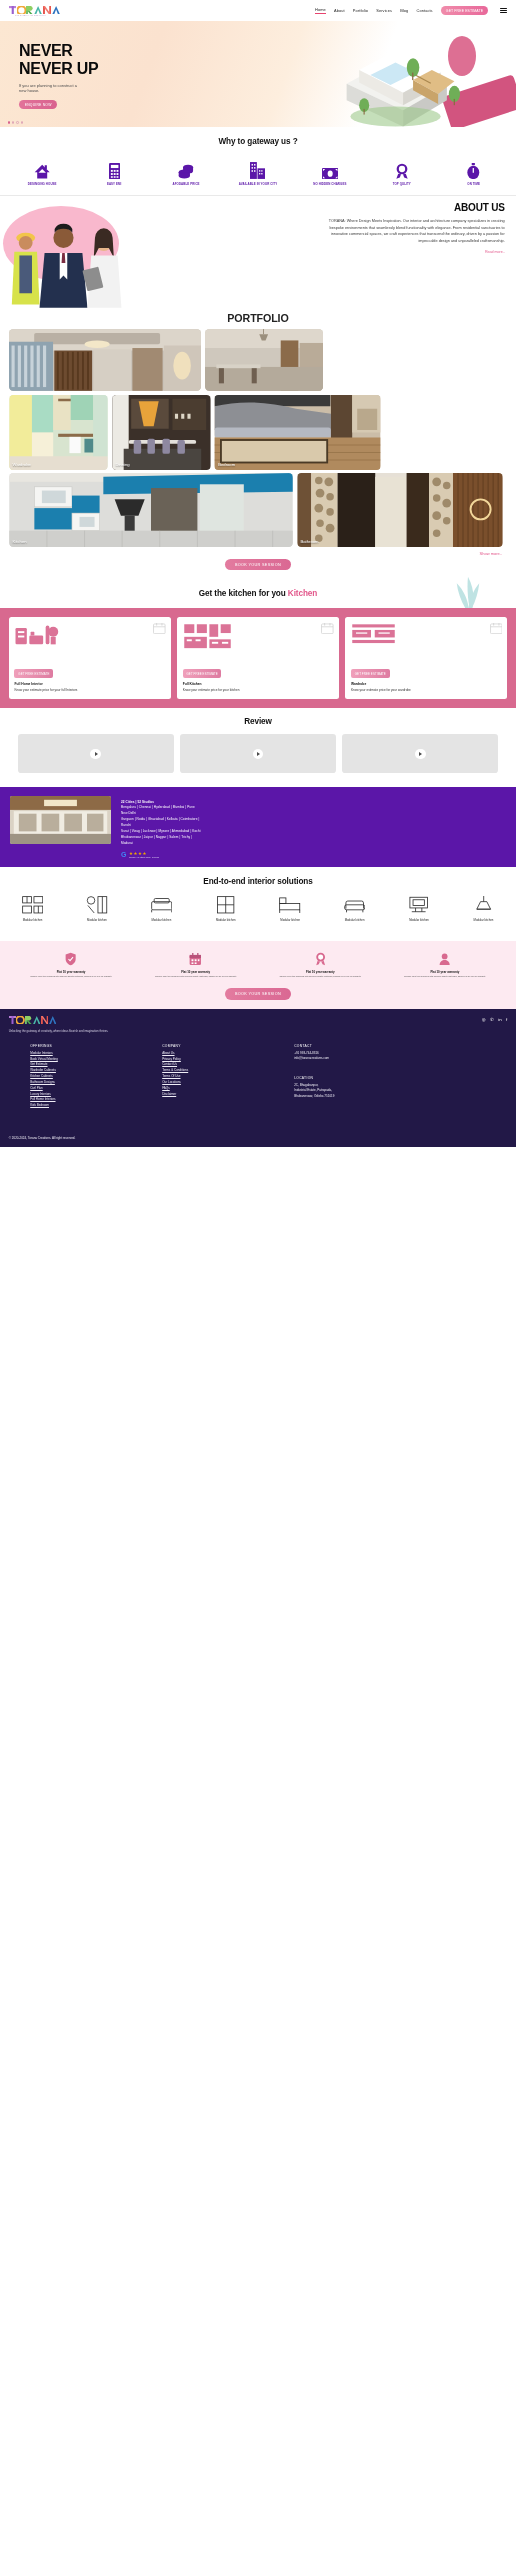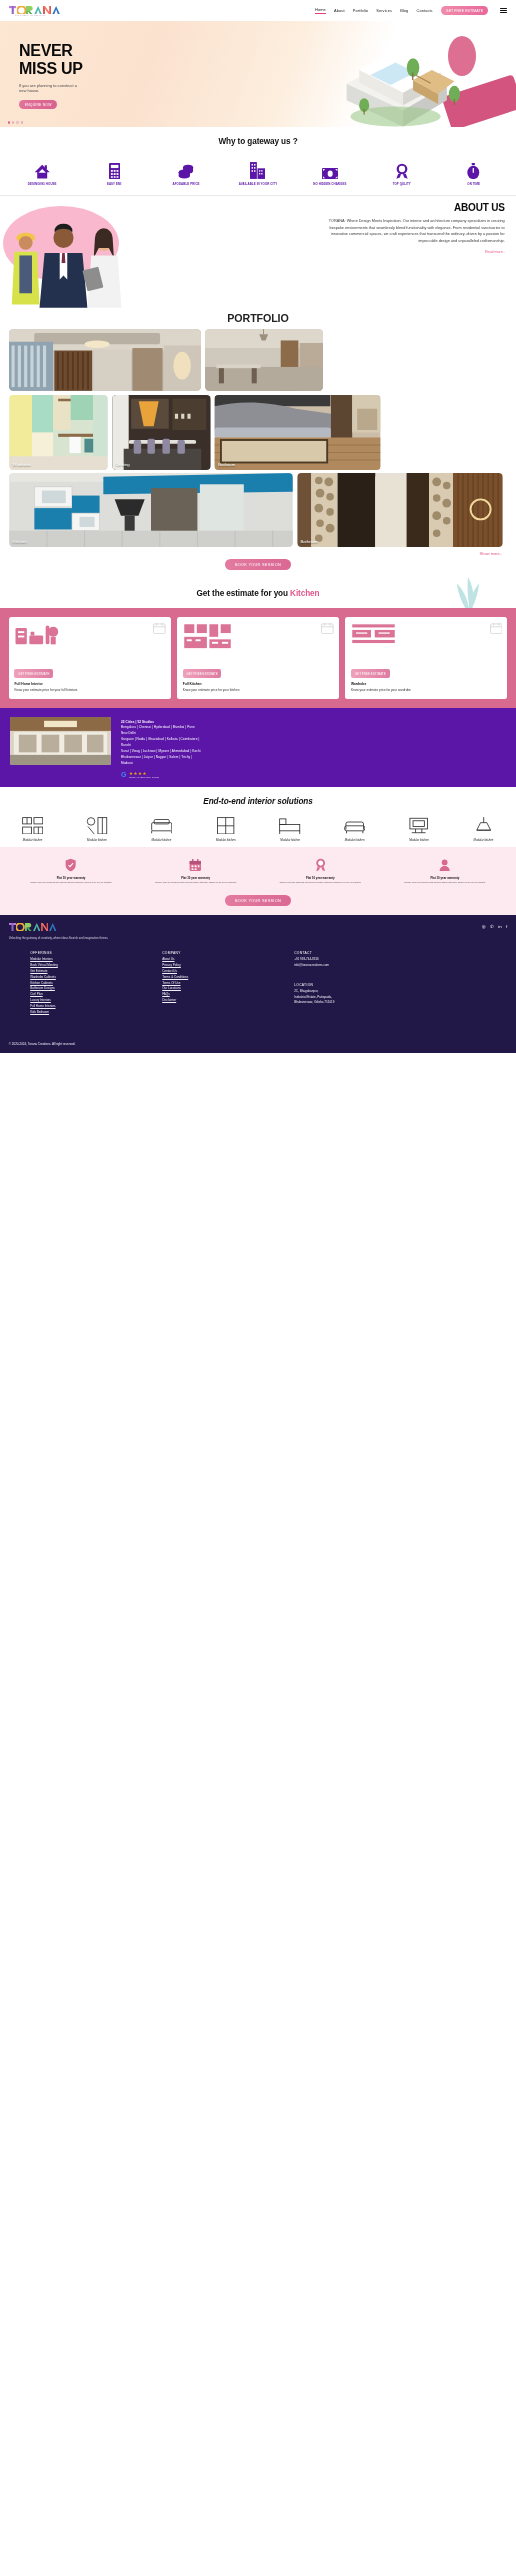--- a/index.html
+++ b/index.html
@@ -146,21 +146,21 @@
   .studio-img { width:101px; height:48px; border-radius:1.9px; overflow:hidden; flex:none; }
   .studio-info { color:#fff; padding-top:3.8px; }
   .studio-l1 { font-size:3.1px; font-weight:bold; letter-spacing:0.1px; }
   .studio-cities { font-size:3.1px; line-height:1.75; margin-top:0.6px; letter-spacing:0.1px; }
   .g-rate { display:flex; align-items:center; gap:2.5px; margin-top:5px; }
   .g-logo { font-size:7px; font-weight:bold; }
   .stars { color:#f0a500; font-size:4.4px; letter-spacing:0.6px; }
   .g-count { font-size:2.1px; color:#e4d6f5; }
 
   
-  .e2e { background:#fff; padding:10px 0 5px;font-style:italic;}
+  .e2e { background:#fff; padding:10px 0 19px;}
   .e2e-row { display:flex; justify-content:space-between; padding:8.8px 5px 0; }
   .e2e-item { width:55px; text-align:center; }
   .e2e-ic { height:21.4px; display:flex; align-items:center; justify-content:center;}
   .e2e-lbl { font-size:2.8px; color:#222; margin-top:1.9px; }
 
   
   .warranty { background:#fdeaf1; padding:10px 8.8px 8.8px; }
   .war-row { display:flex; justify-content:space-around; }
   .war-item { width:82px; text-align:center; }
   .war-ic { height:16.4px; display:flex; align-items:center; justify-content:center;}
@@ -261,21 +261,21 @@
           <ellipse cx="262" cy="86" rx="9" ry="13"></ellipse>
           <rect x="260.8" y="94" width="2" height="10" fill="#8a6a43"></rect>
           <ellipse cx="118" cy="104" rx="8" ry="11"></ellipse>
           <rect x="117" y="110" width="1.8" height="9" fill="#8a6a43"></rect>
         </g>
       </g>
     </svg>
 
     <div class="hero-copy">
       <div class="hero-h1">NEVER</div>
-      <div class="hero-h1">MISS UP</div>
+      <div class="hero-h1">NEVER UP</div>
       <div class="hero-sub">If you are planning to construct a new house.</div>
       <button class="hero-cta">ENQUIRE NOW</button>
     </div>
 
     <div class="hero-dots">
       <i class="on"></i>
       <i></i>
       <i></i>
       <i></i>
     </div>
@@ -627,21 +627,21 @@
     <svg class="pot" viewBox="0 0 80 90">
       <g fill="#bfe3e3">
         <path d="M40 4 C50 22 52 46 44 62 C40 44 38 22 40 4Z"></path>
         <path d="M22 14 C36 28 42 48 42 64 C32 50 24 32 22 14Z"></path>
         <path d="M58 14 C46 28 40 48 40 64 C50 50 56 32 58 14Z"></path>
       </g>
       <ellipse cx="40" cy="84" rx="32" ry="6" fill="#ececec"></ellipse>
       <path d="M14 60 L66 60 L58 86 L22 86 Z" fill="#f6cdb6"></path>
     </svg>
     <div class="sec-title">
-      <span>Get the estimate for you </span><span class="accent">Kitchen</span>
+      <span>Get the kitchen for you </span><span class="accent">Kitchen</span>
     </div>
   </div>
 
   <div class="est-band">
     <div class="est-row">
 
       <div class="est-card">
         <svg class="est-cal" width="12.6" height="11.3" viewBox="0 0 20 18">
             <rect x="0.8" y="1.5" width="18.4" height="15.5" rx="1.5" fill="none" stroke="#c9c9c9" stroke-width="1.4"></rect>
             <line x1="0.8" y1="6" x2="19.2" y2="6" stroke="#c9c9c9" stroke-width="1.4"></line>
@@ -719,20 +719,40 @@
         <div class="est-sp"></div>
         <button class="est-btn">GET FREE ESTIMATE</button>
         <div class="est-t">Wardrobe</div>
         <div class="est-d">Know your estimate price for your wardrobe</div>
       </div>
 
     </div>
   </div>
 
 
+  <div class="review-sec">
+    <div class="sec-title">Review</div>
+    <div class="rev-row">
+      <div class="rev-card">
+        <div class="play">
+            <i></i>
+          </div>
+      </div>
+      <div class="rev-card">
+        <div class="play">
+            <i></i>
+          </div>
+      </div>
+      <div class="rev-card">
+        <div class="play">
+            <i></i>
+          </div>
+      </div>
+    </div>
+  </div>
 
   <div class="studio">
     <div class="studio-img">
       <svg width="101" height="48" viewBox="0 0 160 76">
         <rect width="160" height="76" fill="#dad2c4"></rect>
         <rect x="0" y="0" width="160" height="22" fill="#8d6a46"></rect>
         <rect x="6" y="24" width="148" height="36" fill="#f0ece2"></rect>
         <g fill="#b9ae9c">
             <rect x="14" y="28" width="28" height="28"></rect>
             <rect x="50" y="28" width="28" height="28"></rect>

